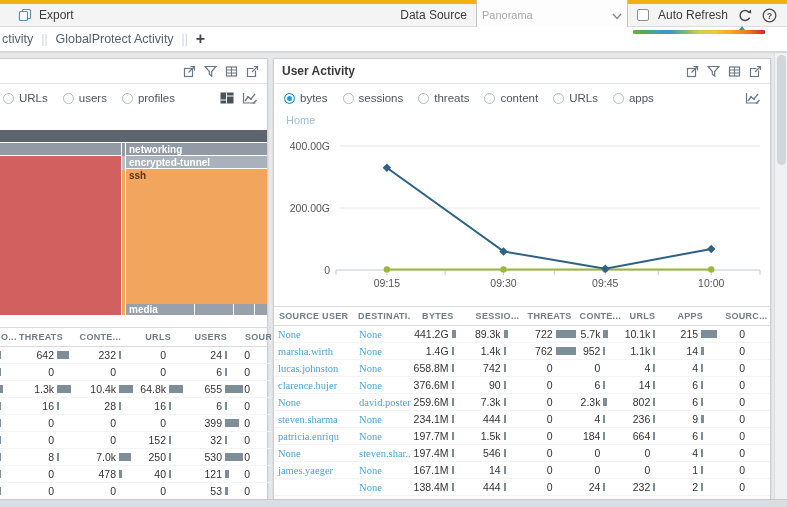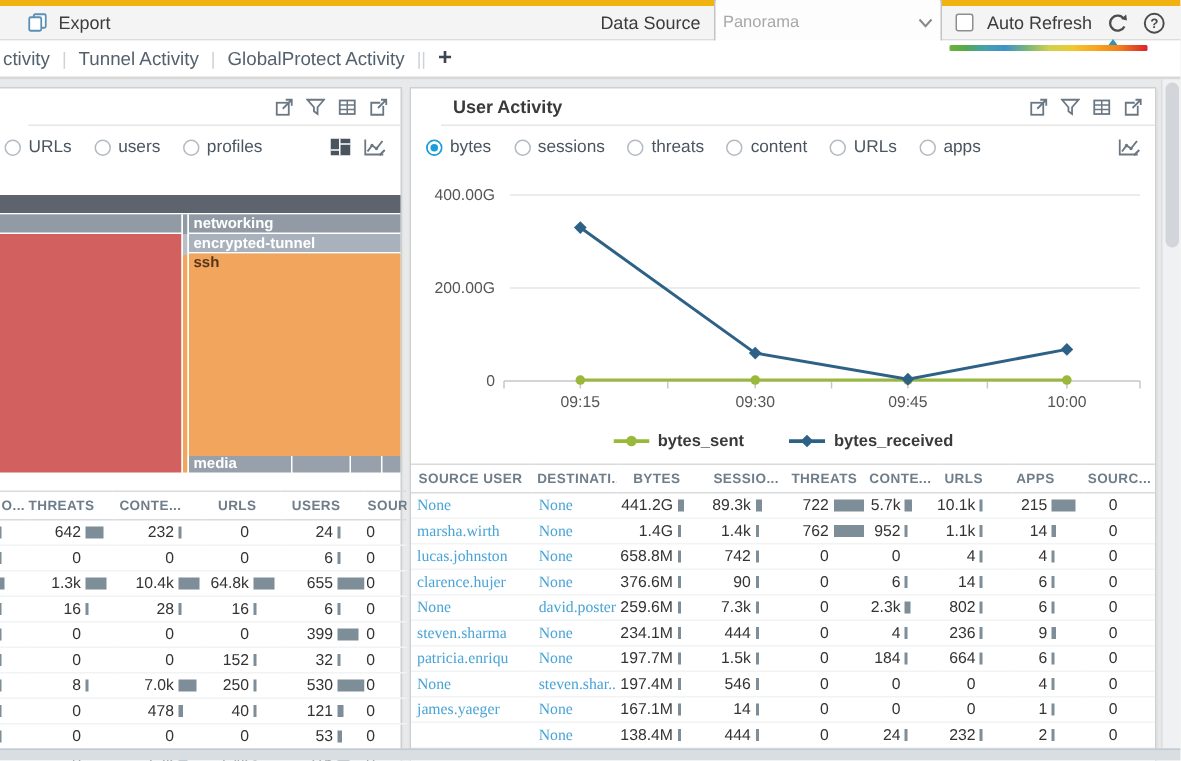--- a/index.html
+++ b/index.html
@@ -31,21 +31,21 @@
   #risk-bar { position:relative; margin-top:2px; height:4px; width:132px; border-radius:1px;
     background:linear-gradient(90deg,#69b33e 0%,#55a84c 8%,#46a0b0 18%,#3f93c8 28%,#7db873 40%,#cfd04e 50%,#f0c832 62%,#f6a623 74%,#f07f1e 86%,#d8232a 100%); }
   #risk-marker { position:absolute; left:80%; top:-4px; width:0; height:0;
     border-left:3px solid transparent; border-right:3px solid transparent; border-bottom:4px solid #2f97ad; }
 
   
   .panel { position:absolute; top:58px; background:#fff; border:1px solid #cfcfcf;
            box-shadow:0 1px 2px rgba(0,0,0,.12); }
   #left-panel  { left:-1px; width:269px; height:470px; border-left:none; }
   #right-panel { left:273px; width:498px; height:470px; }
-  .phead { height:25px; border-bottom:1px solid #e6e6e6; display:flex; align-items:center; padding:0 8px;margin-left:20px; }
+  .phead { height:25px; border-bottom:1px solid #e6e6e6; display:flex; align-items:center; padding:0 8px; }
   .ptitle { font-size:12px; font-weight:bold; color:#3a3a3a; }
   .picons { margin-left:auto; display:flex; align-items:center; gap:8px; }
   .picons svg { display:block; }
 
   .radiorow { height:28px; display:flex; align-items:center; gap:15px; padding:0 10px; }
   #left-radios { padding-left:4px; }
   .radio-item { display:flex; align-items:center; gap:5px; cursor:pointer; }
   .rcirc { width:11px; height:11px; border-radius:50%; border:1px solid #b4bac1; background:#fff; flex:none; }
   .rcirc.checked { background:#1b9dd9; border-color:#1b9dd9; box-shadow:inset 0 0 0 2px #fff; }
   .rlabel { font-size:11.5px; color:#4a5560; }
@@ -156,21 +156,20 @@
           <text x="7.5" y="10.6" text-anchor="middle" font-size="9" font-weight="bold" fill="#4c4c4c" font-family="Liberation Sans,sans-serif">?</text>
         </svg>
     </span>
   </div>
 </div>
 
 <div id="tabbar">
   <span id="tabs-holder" style="display:flex;align-items:center;">
       <span class="tab">ctivity</span>
       <span class="tab-sep">|</span>
-      <span class="tab">Tunnel Activity</span>
       <span class="tab-sep">|</span>
       <span class="tab">GlobalProtect Activity</span>
       <span class="tab-sep">|</span>
       <span class="tab-sep">|</span>
       <span class="tab-add">+</span>
     </span>
   <div id="riskmeter">
     <div id="risk-bar">
       <div id="risk-marker"></div>
     </div>
@@ -777,20 +776,21 @@
           <svg width="15" height="13" viewBox="0 0 15 13">
             <path d="M1.5 1 v10 h12" fill="none" stroke="#6b7884" stroke-width="1.2"></path>
             <polyline points="3,9 6,5 9,7 13,2" fill="none" stroke="#6b7884" stroke-width="1.3"></polyline>
             <circle cx="6" cy="5" r="1.1" fill="#6b7884"></circle>
             <circle cx="9" cy="7" r="1.1" fill="#6b7884"></circle>
             <path d="M10.5 11 l3.5 -3.5 l1 1 l-3.5 3.5 z" fill="#6b7884"></path>
           </svg>
         </span>
       </span>
     </div>
+  <div id="breadcrumb">Home</div>
 
   <div id="chartbox">
     <svg id="chart-svg" width="486" height="168">
         <line x1="62" y1="18" x2="482" y2="18" class="gridline"></line>
         <text x="52" y="21.5" class="ytick" text-anchor="end">400.00G</text>
         <line x1="62" y1="80" x2="482" y2="80" class="gridline"></line>
         <text x="52" y="83.5" class="ytick" text-anchor="end">200.00G</text>
         <line x1="58" y1="142" x2="482" y2="142" class="axisline"></line>
         <text x="52" y="145.5" class="ytick" text-anchor="end">0</text>
         <line x1="58" y1="142" x2="58" y2="147" class="tick"></line>
@@ -810,36 +810,20 @@
         <circle cx="108.88" cy="141.38" r="3.2" fill="#9ab93b"></circle>
         <circle cx="225.48000000000002" cy="141.38" r="3.2" fill="#9ab93b"></circle>
         <circle cx="327.24" cy="141.38" r="3.2" fill="#9ab93b"></circle>
         <circle cx="433.24" cy="141.38" r="3.2" fill="#9ab93b"></circle>
         <polyline points="108.88,39.7 225.48000000000002,123.4 327.24,140.76 433.24,120.92" fill="none" stroke="#2e6186" stroke-width="2"></polyline>
         <rect x="105.88" y="36.7" width="6" height="6" transform="rotate(45 108.88 39.7)" fill="#2e6186"></rect>
         <rect x="222.48000000000002" y="120.4" width="6" height="6" transform="rotate(45 225.48000000000002 123.4)" fill="#2e6186"></rect>
         <rect x="324.24" y="137.76" width="6" height="6" transform="rotate(45 327.24 140.76)" fill="#2e6186"></rect>
         <rect x="430.24" y="117.92" width="6" height="6" transform="rotate(45 433.24 120.92)" fill="#2e6186"></rect>
       </svg>
-    <div id="legend">
-        <span class="leg-item">
-          <svg width="24" height="10">
-            <line x1="0" y1="5" x2="24" y2="5" stroke="#9ab93b" stroke-width="2.5"></line>
-            <circle cx="12" cy="5" r="3.5" fill="#9ab93b"></circle>
-          </svg>
-          <span class="leg-name">bytes_sent</span>
-        </span>
-        <span class="leg-item">
-          <svg width="24" height="10">
-            <line x1="0" y1="5" x2="24" y2="5" stroke="#2e6186" stroke-width="2.5"></line>
-            <rect x="9" y="2" width="6" height="6" transform="rotate(45 12 5)" fill="#2e6186"></rect>
-          </svg>
-          <span class="leg-name">bytes_received</span>
-        </span>
-      </div>
   </div>
 
   <div id="right-table-wrap">
     <table id="right-table">
         <thead>
           <tr>
             <th>SOURCE USER</th>
             <th>DESTINATI...</th>
             <th>BYTES</th>
             <th>SESSIO...</th>

